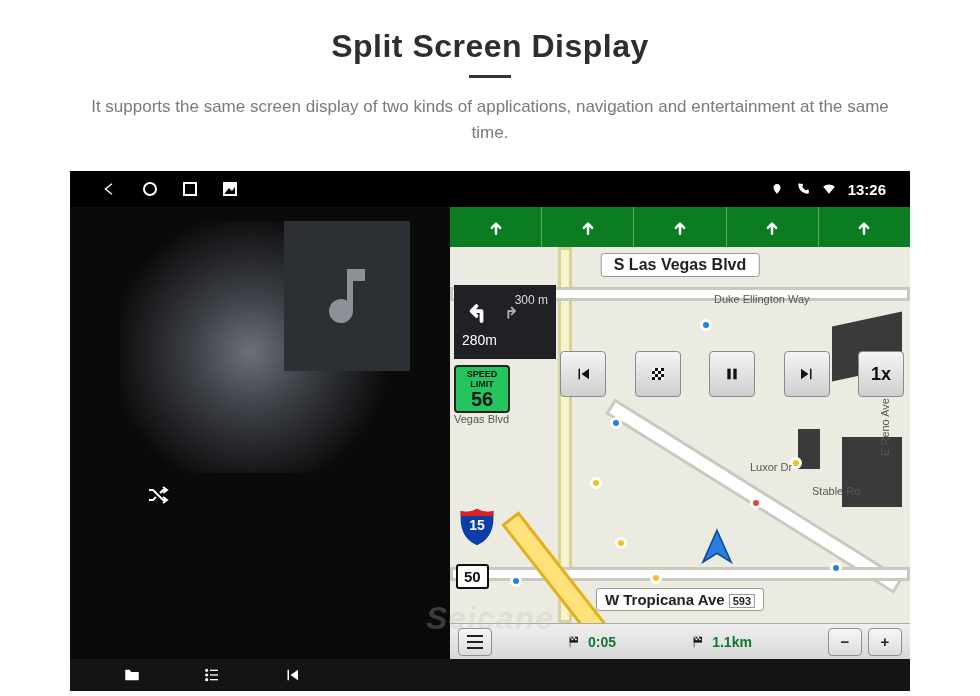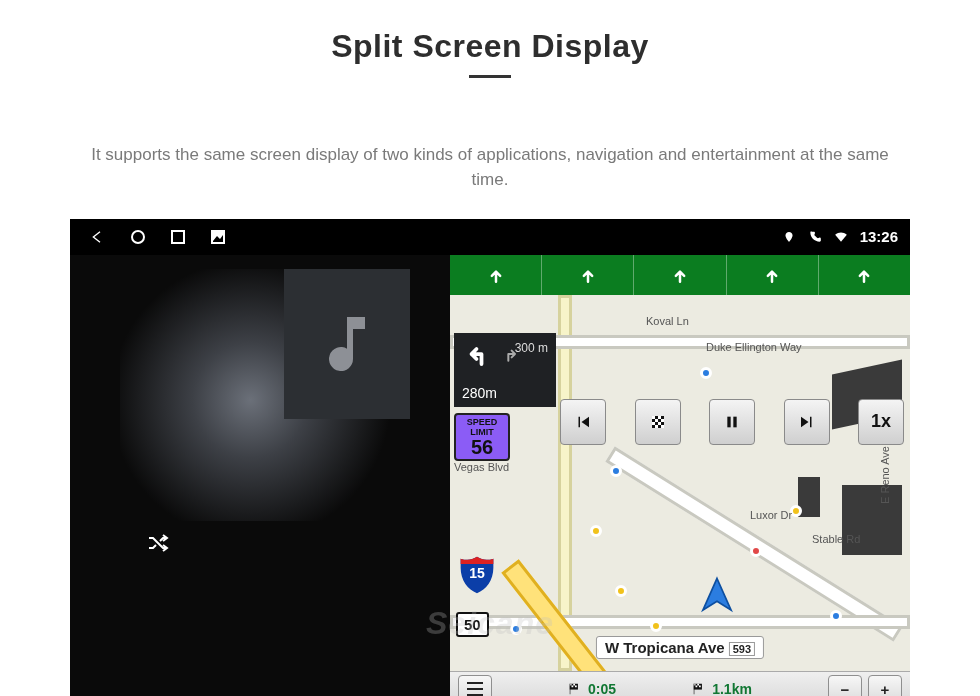--- a/index.html
+++ b/index.html
@@ -25,37 +25,36 @@
   background: #333;
   margin: 10px 0 16px;
 }
 .subheading {
   font-size: 17px;
   color: #7a7a7a;
   text-align: center;
   line-height: 1.5;
   max-width: 840px;
   padding: 0 20px;
-  margin-top: 48px;
 }
 .device {
   margin-top: 26px;
   width: 840px;
   height: 520px;
   background: #000;
   position: relative;
   overflow: hidden;
 }
 
 .statusbar {
   height: 36px;
   background: #000;
   display: flex;
   align-items: center;
-  padding: 0 8px;
+  padding: 0 20px;
 }
 .nav-btn {
   color: #fff;
   width: 40px;
   height: 36px;
   display: flex;
   align-items: center;
   justify-content: center;
   cursor: pointer;
 }
@@ -186,29 +185,29 @@
   font-size:16px;font-weight:600;color:#222;
   padding:2px 12px;
 }
 .turn-panel{
   position:absolute;top:78px;left:4px;
   width:102px;
   display:flex;flex-direction:column;
 }
 .turn-main{
   height:74px;background:#1f2124;color:#fff;
-  display:flex;flex-direction:column;align-items:flex-start;justify-content:space-between;
+  display:flex;flex-direction:column;align-items:flex-start;justify-content:center;
   padding:6px 8px;position:relative;
 }
 .turn-arrows{display:flex;gap:6px;margin-left:2px;}
 .turn-dist{ font-size:14px;margin-top:6px;color:#fff;}
 .next-dist{position:absolute;right:8px;top:8px;font-size:12px;color:#ddd;}
 .sign{
   margin-top:6px;width:56px;align-self:flex-start;
-  background:#8b5cf6;border:2px solid #222;border-radius:4px;
+  background:#22c55e;border:2px solid #222;border-radius:4px;
   text-align:center;padding:2px 8px;
 }
 .sign .lab{font-size:9px;font-weight:700;color:#111;}
 .sign .num{font-size:20px;font-weight:800;color:#111;line-height:1;}
 .shield{
   position:absolute;left:8px;top:300px;
   width:38px;height:40px;
 }
 .shield svg{width:100%;height:100%;}
 .shield-txt{
@@ -384,27 +383,28 @@
       <div class="poi blue" style="left:250px;top:112px;"></div>
       <div class="poi yellow" style="left:140px;top:270px;"></div>
       <div class="poi yellow" style="left:165px;top:330px;"></div>
       <div class="poi yellow" style="left:340px;top:250px;"></div>
       <div class="poi red" style="left:300px;top:290px;"></div>
       <div class="poi yellow" style="left:200px;top:365px;"></div>
       <div class="poi blue" style="left:380px;top:355px;"></div>
       <div class="poi blue" style="left:60px;top:368px;"></div>
 
       <span class="maplabel" style="left:196px;top:60px;">Koval Ln</span>
-      <span class="maplabel" style="left:256px;top:86px;">Duke Ellington Way</span>
+      <span class="maplabel" style="left:264px;top:86px;">Duke Ellington Way</span>
       <span class="maplabel" style="left:4px;top:206px;">Vegas Blvd</span>
       <span class="maplabel" style="left:300px;top:254px;">Luxor Dr</span>
       <span class="maplabel" style="left:362px;top:278px;">Stable Rd</span>
       <span class="maplabel" style="right:-4px;top:214px;transform:rotate(-90deg);">E Reno Ave</span>
       <span class="maplabel" style="right:8px;top:152px;">iles St</span>
 
+      <div class="road-label">S Las Vegas Blvd</div>
 
       <div class="turn-panel">
         <div class="turn-main">
           <span class="next-dist">300 m</span>
           <div class="turn-arrows">
             <svg width="30" height="30" viewBox="0 0 24 24">
                 <path d="M14 20v-8H6m0 0l4-4M6 12l4 4" stroke="#fff" stroke-width="3" fill="none" stroke-linecap="round" stroke-linejoin="round"></path>
               </svg>
             <svg width="20" height="30" viewBox="0 0 24 24">
                 <path d="M10 20v-8h8m0 0l-4-4m4 4l-4 4" stroke="#aaa" stroke-width="2.4" fill="none" stroke-linecap="round" stroke-linejoin="round"></path>

